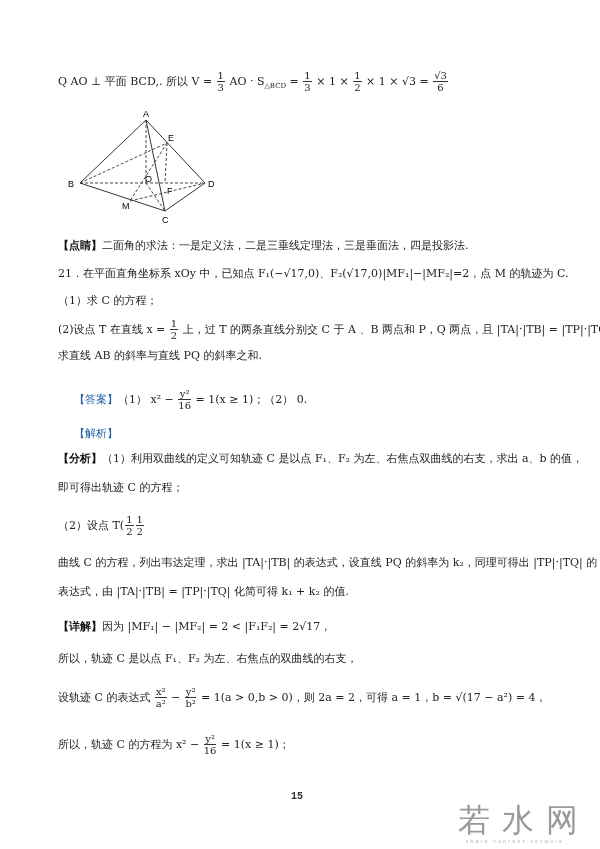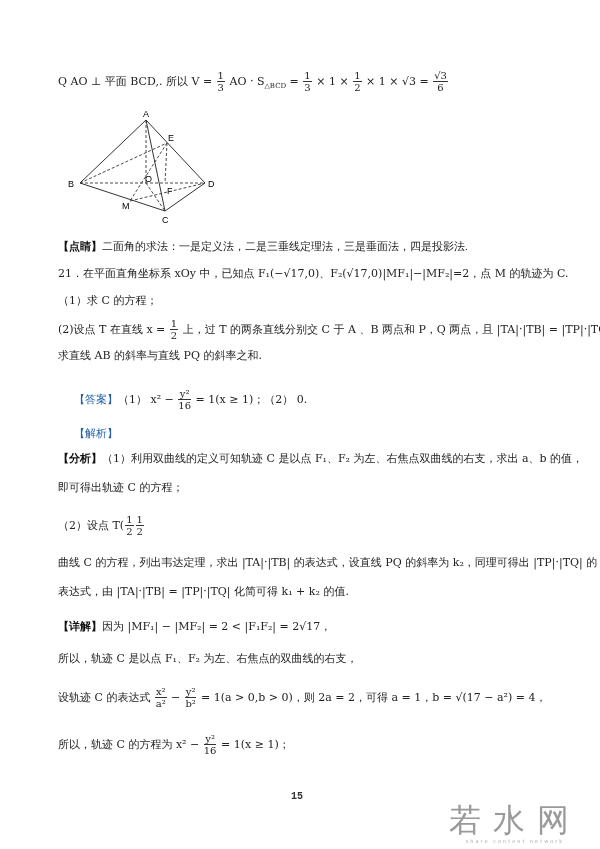--- a/index.html
+++ b/index.html
@@ -11,21 +11,21 @@
   }
   .line { position: absolute; left: 58px; white-space: nowrap; line-height: 14px; }
   .lbl { color: #1f5fa8; margin-left: 16px; }
   .lbl-black { color: #111; font-weight: bold; }
   .frac { display: inline-block; vertical-align: middle; text-align: center; margin: 0 1px; font-size: 10px; line-height: 11px; }
   .frac .n { display: block; border-bottom: 1px solid #333; padding: 0 1px; }
   .frac .d { display: block; }
   .figure { position: absolute; left: 62px; top: 108px; width: 160px; height: 120px; }
   .page-num { position: absolute; left: 291px; top: 791px; font-family: Liberation Mono, monospace; font-size: 10px; font-weight: bold; color: #333; }
   .watermark { position: absolute; left: 440px; top: 802px; width: 150px; text-align: center; color: #9a9a9a; }
-  .watermark .wm-main { font-family: "DejaVu Sans", sans-serif; font-size: 32px; letter-spacing: 12px; line-height: 36px; }
+  .watermark .wm-main { font-family: "DejaVu Sans", sans-serif; font-size: 32px; letter-spacing: 12px; line-height: 36px; text-align: right; }
   .watermark .wm-sub { font-family: "DejaVu Sans", sans-serif; font-size: 5px; color: #aaa; letter-spacing: 2px; }
 </style>
 </head>
 <body>
 
 <div class="line" style="top:70px;">
   <span>Q</span><span> AO ⊥ 平面 BCD,. 所以 V = </span><span class="frac"><span class="n">1</span><span class="d">3</span></span><span> AO · S</span><sub style="font-size:7px">△BCD</sub><span> = </span><span class="frac"><span class="n">1</span><span class="d">3</span></span><span> × 1 × </span><span class="frac"><span class="n">1</span><span class="d">2</span></span><span> × 1 × √3 = </span><span class="frac"><span class="n">√3</span><span class="d">6</span></span>
 </div>
 
 <svg class="figure" viewBox="0 0 160 120" font-family="Liberation Sans, sans-serif" font-size="9">
@@ -49,21 +49,21 @@
   <text x="81" y="9">A</text>
   <text x="6" y="79">B</text>
   <text x="100" y="115">C</text>
   <text x="146" y="79">D</text>
   <text x="106" y="33">E</text>
   <text x="105" y="86">F</text>
   <text x="83" y="74">O</text>
   <text x="60" y="101">M</text>
 </svg>
 
-<div class="line" style="top:239px;font-family:Liberation Serif, serif;">
+<div class="line" style="top:239px;">
   <span class="lbl-black">【点睛】</span><span>二面角的求法：一是定义法，二是三垂线定理法，三是垂面法，四是投影法.</span>
 </div>
 
 <div class="line" style="top:267px;">21．在平面直角坐标系 xOy 中，已知点 F₁(−√17,0)、F₂(√17,0)|MF₁|−|MF₂|=2，点 M 的轨迹为 C.</div>
 <div class="line" style="top:294px;">（1）求 C 的方程；</div>
 <div class="line" style="top:318px;">
   <span>(2)设点 T 在直线 x = </span><span class="frac"><span class="n">1</span><span class="d">2</span></span><span> 上，过 T 的两条直线分别交 C 于 A 、B 两点和 P，Q 两点，且 |TA|·|TB| = |TP|·|TQ|，</span>
 </div>
 <div class="line" style="top:349px;">求直线 AB 的斜率与直线 PQ 的斜率之和.</div>
 

